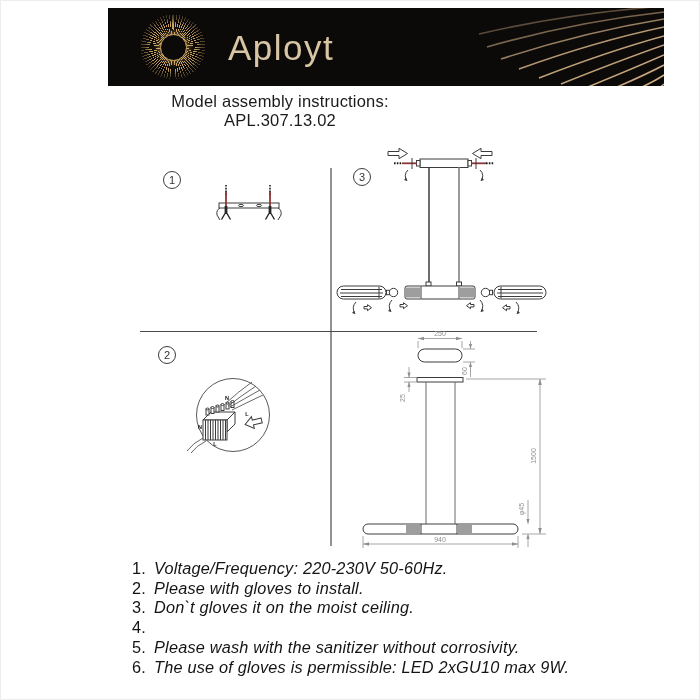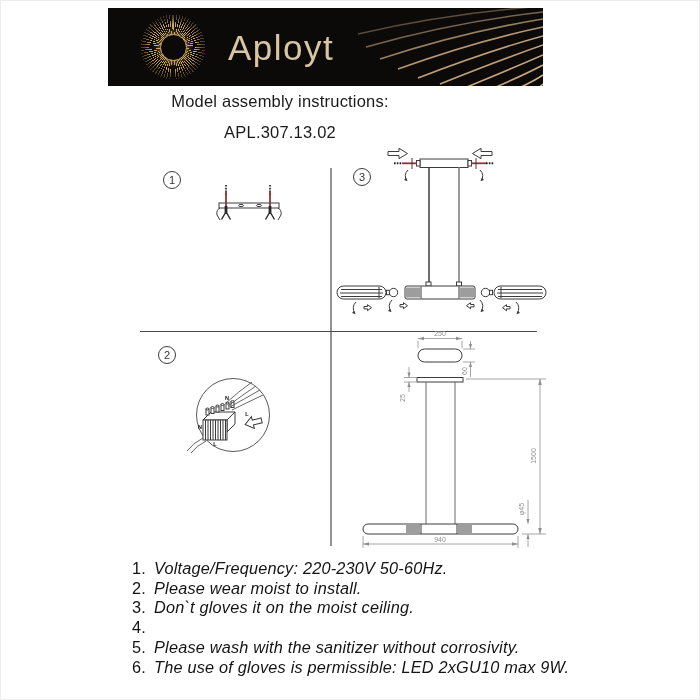--- a/index.html
+++ b/index.html
@@ -1,35 +1,35 @@
 <!DOCTYPE html>
 <html><head>
 <meta charset="utf-8">
 <style>
   html,body{margin:0;padding:0;background:#fff;}
   .page{position:relative;width:700px;height:700px;background:#ffffff;overflow:hidden;
         font-family:"Liberation Sans",sans-serif;box-shadow:inset 0 0 0 1px #ededed;}
 
   
-  .banner{position:absolute;left:108px;top:8px;width:435px;height:78px;background:#0c0a09;overflow:hidden;}
+  .banner{position:absolute;left:108px;top:8px;width:556px;height:78px;background:#0c0a09;overflow:hidden;}
   .sunburst{position:absolute;left:33px;top:7px;width:64px;height:64px;border-radius:50%;
             background:repeating-conic-gradient(#c9a25e 0deg 1.7deg, rgba(0,0,0,0) 1.7deg 5.6deg);}
   .sunburst::after{content:"";position:absolute;inset:0;border-radius:50%;z-index:1;
             background:radial-gradient(circle, rgba(12,10,9,0) 0 50%, rgba(12,10,9,.55) 62%, #0c0a09 86%);}
   .sunburst::before{content:"";position:absolute;left:50%;top:50%;width:25px;height:25px;margin:-13.5px 0 0 -13.5px;
             border-radius:50%;background:#0c0a09;border:1.5px solid #cfa763;z-index:2;
             box-shadow:0 0 7px 1px rgba(214,174,106,.65);}
   .brandname{position:absolute;left:120px;top:21px;font-size:35px;line-height:38px;color:#d8c5a3;
             letter-spacing:1.5px;font-weight:400;}
   .rays{position:absolute;right:0;top:0;width:185px;height:78px;}
 
   
   .titleblock{position:absolute;left:0;top:92px;width:560px;text-align:center;color:#1b1b1b;}
   .title{font-size:16.5px;letter-spacing:.2px;}
-  .model{font-size:16.5px;letter-spacing:.2px;margin-top:12px;}
+  .model{font-size:16.5px;letter-spacing:.2px;margin-top:0;}
 
   
   svg.diagram{position:absolute;left:0;top:0;width:700px;height:700px;}
   .ln{stroke:#3c3c3c;fill:none;stroke-width:1;}
   .fillw{fill:#ffffff;}
   .dimln{stroke:#8f8f8f;stroke-width:.8;fill:none;}
   .dimhead{fill:#8f8f8f;stroke:none;}
   .dimtext{font-size:7px;fill:#8f8f8f;text-anchor:middle;font-family:"Liberation Sans",sans-serif;}
   .badgetext{font-size:11px;fill:#333;text-anchor:middle;font-family:"Liberation Sans",sans-serif;}
   .wl{font-size:5.5px;fill:#111;font-weight:bold;text-anchor:middle;font-family:"Liberation Sans",sans-serif;}
@@ -252,21 +252,21 @@
     </g>
   </svg>
 
   <ul class="notes">
     <li class="note">
       <span class="num">1.</span>
       <span class="txt">Voltage/Frequency: 220-230V 50-60Hz.</span>
     </li>
     <li class="note">
       <span class="num">2.</span>
-      <span class="txt">Please wear moist to install.</span>
+      <span class="txt">Please with gloves to install.</span>
     </li>
     <li class="note">
       <span class="num">3.</span>
       <span class="txt">Don`t gloves it on the moist ceiling.</span>
     </li>
     <li class="note">
       <span class="num">4.</span>
     </li>
     <li class="note">
       <span class="num">5.</span>

